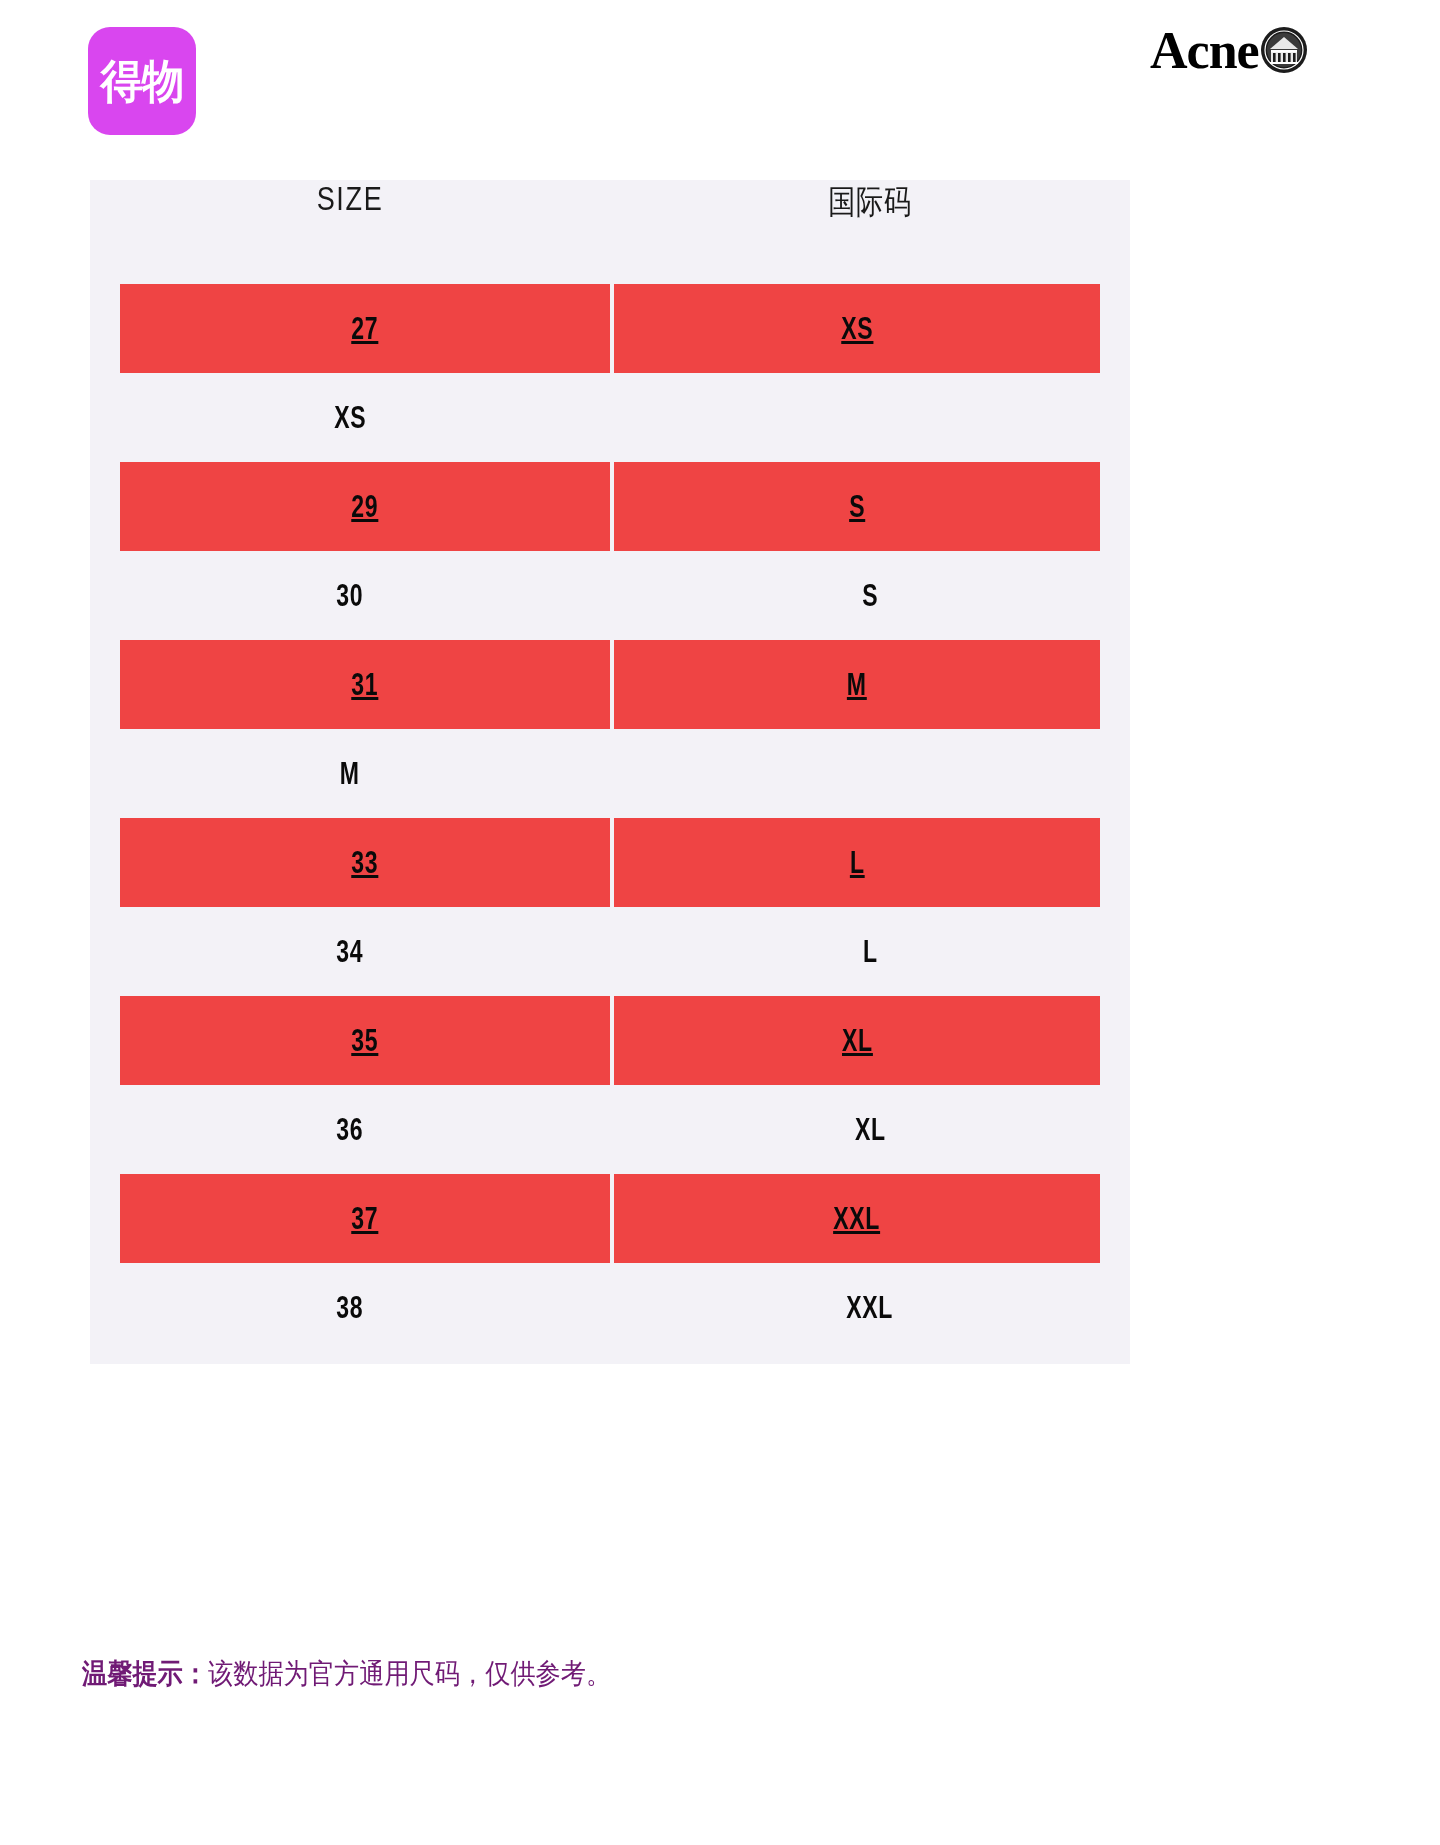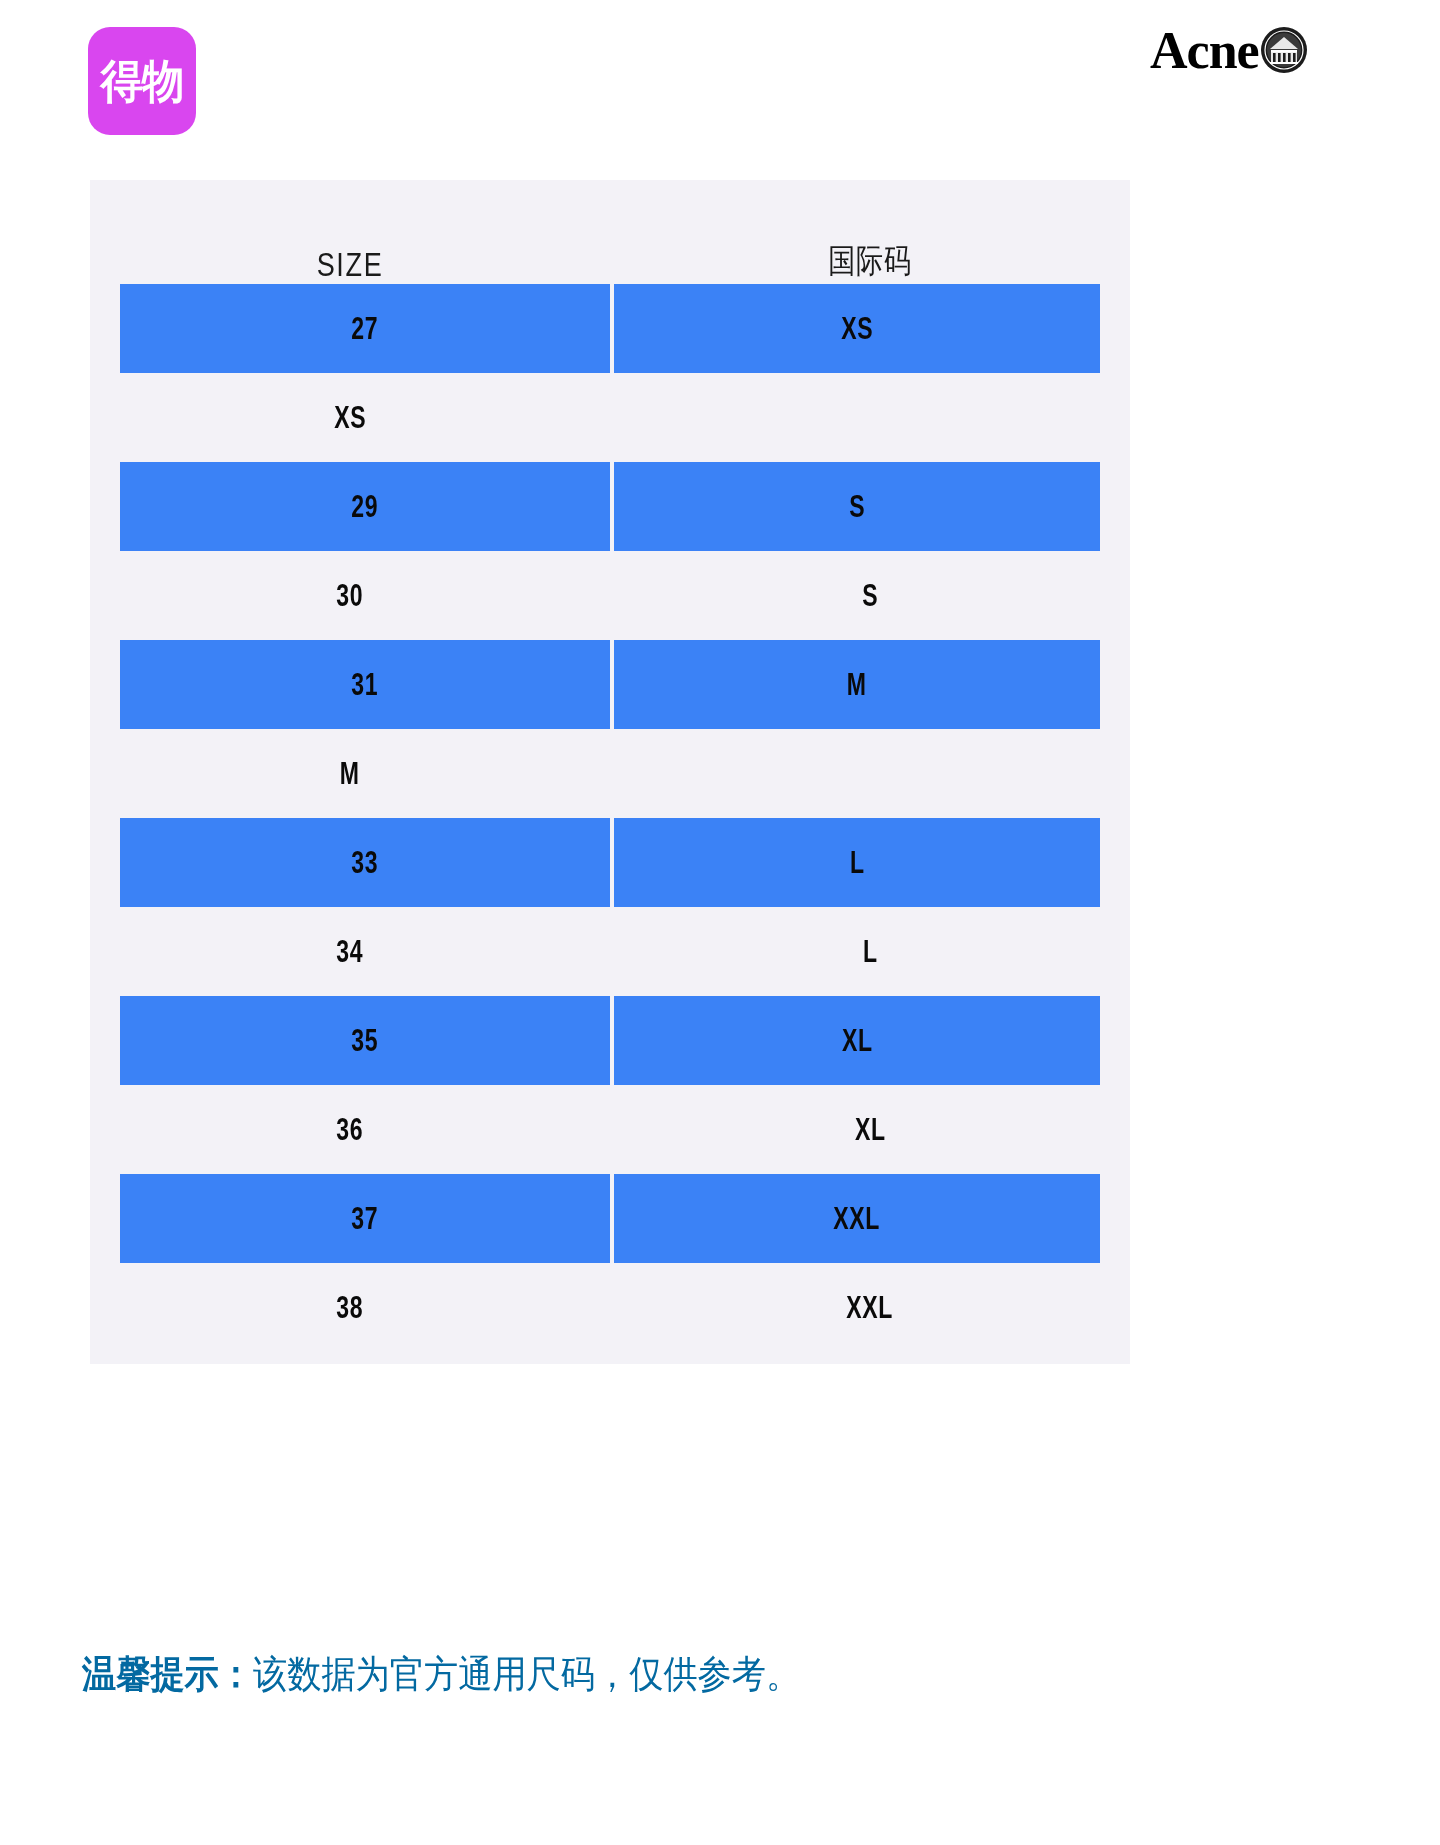--- a/index.html
+++ b/index.html
@@ -85,21 +85,21 @@
     position: absolute;
     left: 90px;
     top: 180px;
     width: 1040px;
     background: #f3f2f7;
     padding-bottom: 12px;
   }
   .table-header {
     display: flex;
     height: 104px;
-    align-items: flex-end;
+    align-items: flex-start;
   }
   .th {
     text-align: center;
     font-size: 33px;
     font-weight: 300;
     color: #1a1a1a;
     letter-spacing: 2px;
     transform: scaleX(0.82);
   }
   .th.col-size { width: 520px; }
@@ -125,39 +125,40 @@
   }
   .row .cell.col-size { width: 490px; }
   .row .cell.col-gap  { width: 4px; }
   .row .cell.col-intl { width: 516px; }
 
   .row.odd {
     padding: 0 30px 0 30px;
   }
   .row.odd .cell.col-size,
   .row.odd .cell.col-intl {
-    background: #3b82f6;
+    background: #ef4444;
+    text-decoration: underline;
   }
   .row.odd .cell.col-size { width: 490px; }
   .row.odd .cell.col-intl { width: 486px; }
   .row.odd .cell.col-gap  { width: 4px; background: #f3f2f7; }
 
   .row.even .cell.col-size { width: 520px; }
   .row.even .cell.col-gap  { width: 0px; }
   .row.even .cell.col-intl { width: 520px; }
 
   
   .footer-note {
     position: absolute;
     left: 82px;
     top: 1645px;
     width: 1280px;
-    font-size: 38px;
+    font-size: 28px;
     line-height: 58px;
-    color: #0369a1;
+    color: #701a75;
     white-space: nowrap;
   }
   .footer-note .nw {
     display: inline-block;
     transform: scaleX(0.9);
     transform-origin: left center;
   }
   .footer-note .label {
     font-weight: 700;
   }

